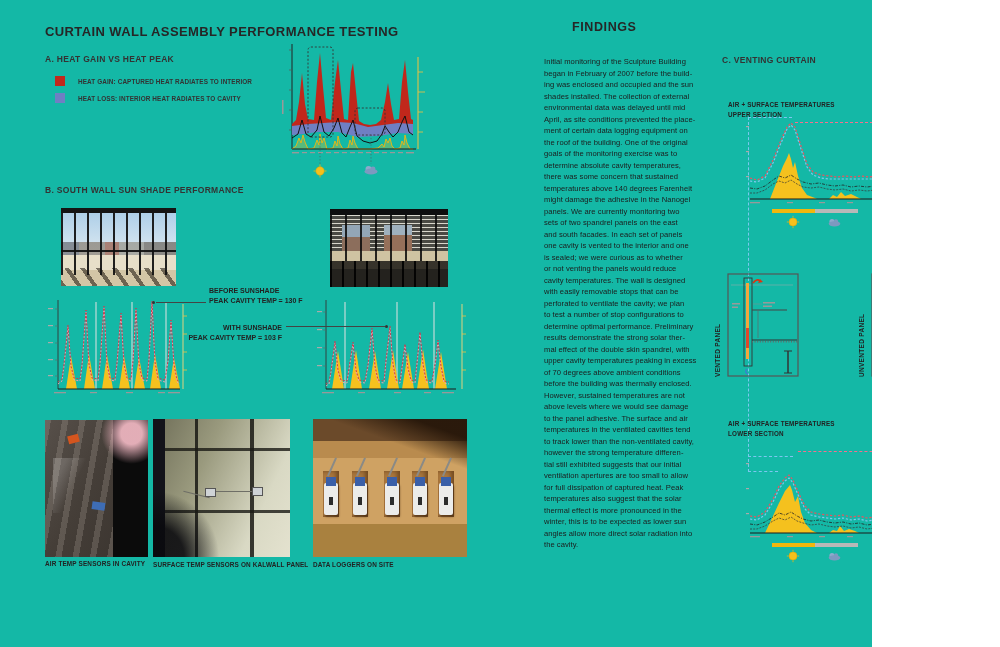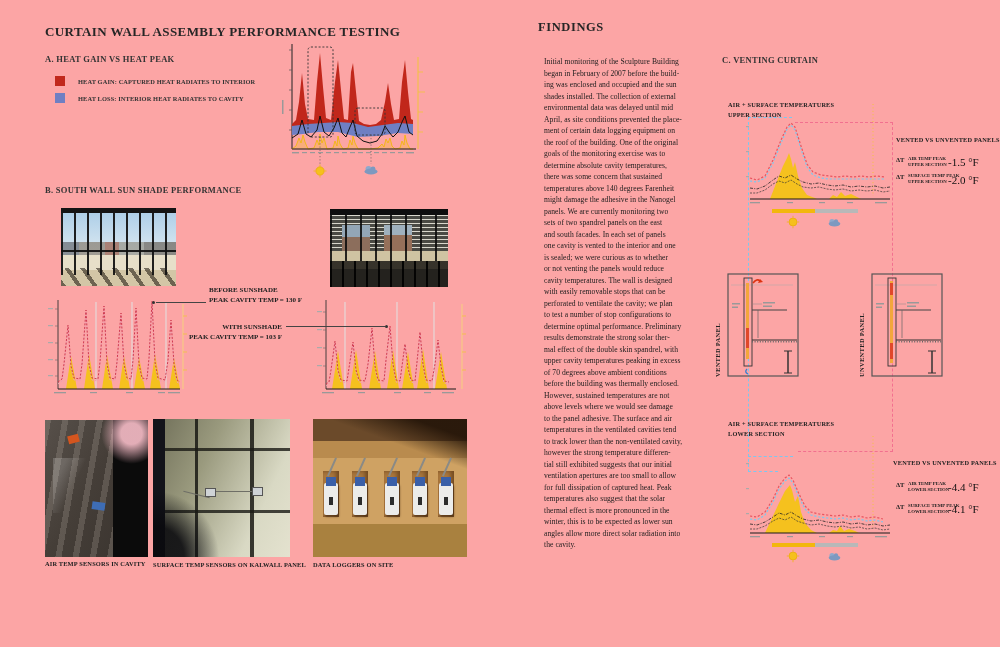--- a/index.html
+++ b/index.html
@@ -1,17 +1,17 @@
 <!DOCTYPE html>
 <html><head>
 <meta charset="utf-8">
 <style>
   html,body{margin:0;padding:0;background:#fff;}
-  #page{position:relative;width:1000px;height:647px;background:#fca5a5;overflow:hidden;
-        font-family:Liberation Serif, serif;color:#1c1c1c;}
+  #page{position:relative;width:872px;height:647px;background:#14b8a6;overflow:hidden;
+        font-family:Liberation Sans, sans-serif;color:#1c1c1c;}
   .abs{position:absolute;}
   .h1{font-size:13px;font-weight:bold;letter-spacing:.4px;color:#262626;}
   .h2{font-size:8.5px;font-weight:bold;letter-spacing:.3px;color:#333;}
   .legend-label{font-size:6.4px;font-weight:bold;color:#333;letter-spacing:.1px;}
   .swatch{width:10px;height:10px;}
   .caption{font-size:6.4px;font-weight:bold;color:#222;letter-spacing:.15px;}
   .annot{font-size:7px;font-weight:bold;color:#222;line-height:9.5px;}
   .findings-h{font-size:12.5px;font-weight:bold;letter-spacing:.6px;color:#262626;}
   .findings-body{font-size:7.6px;line-height:11.5px;color:#1c1c1c;white-space:pre-line;
                  letter-spacing:.05px;width:180px;}
@@ -347,21 +347,21 @@
         <div class="unit"></div>
         <div class="clamp"></div>
         <div class="slot"></div>
       </div>
   </div>
 
   <div class="abs caption" style="left:45px;top:560px;">AIR TEMP SENSORS IN CAVITY</div>
   <div class="abs caption" style="left:153px;top:561px;">SURFACE TEMP SENSORS ON KALWALL PANEL</div>
   <div class="abs caption" style="left:313px;top:561px;">DATA LOGGERS ON SITE</div>
 
-  <div class="abs findings-h" style="left:538px;top:20px;">FINDINGS</div>
+  <div class="abs findings-h" style="left:572px;top:20px;">FINDINGS</div>
   <div class="abs findings-body" style="left:544px;top:56px;">Initial monitoring of the Sculpture Building
 began in February of 2007 before the build-
 ing was enclosed and occupied and the sun
 shades installed.  The collection of external
 environmental data was delayed until mid
 April, as site conditions prevented the place-
 ment of certain data logging equipment on
 the roof of the building.  One of the original
 goals of the monitoring exercise was to
 determine absolute cavity temperatures,

